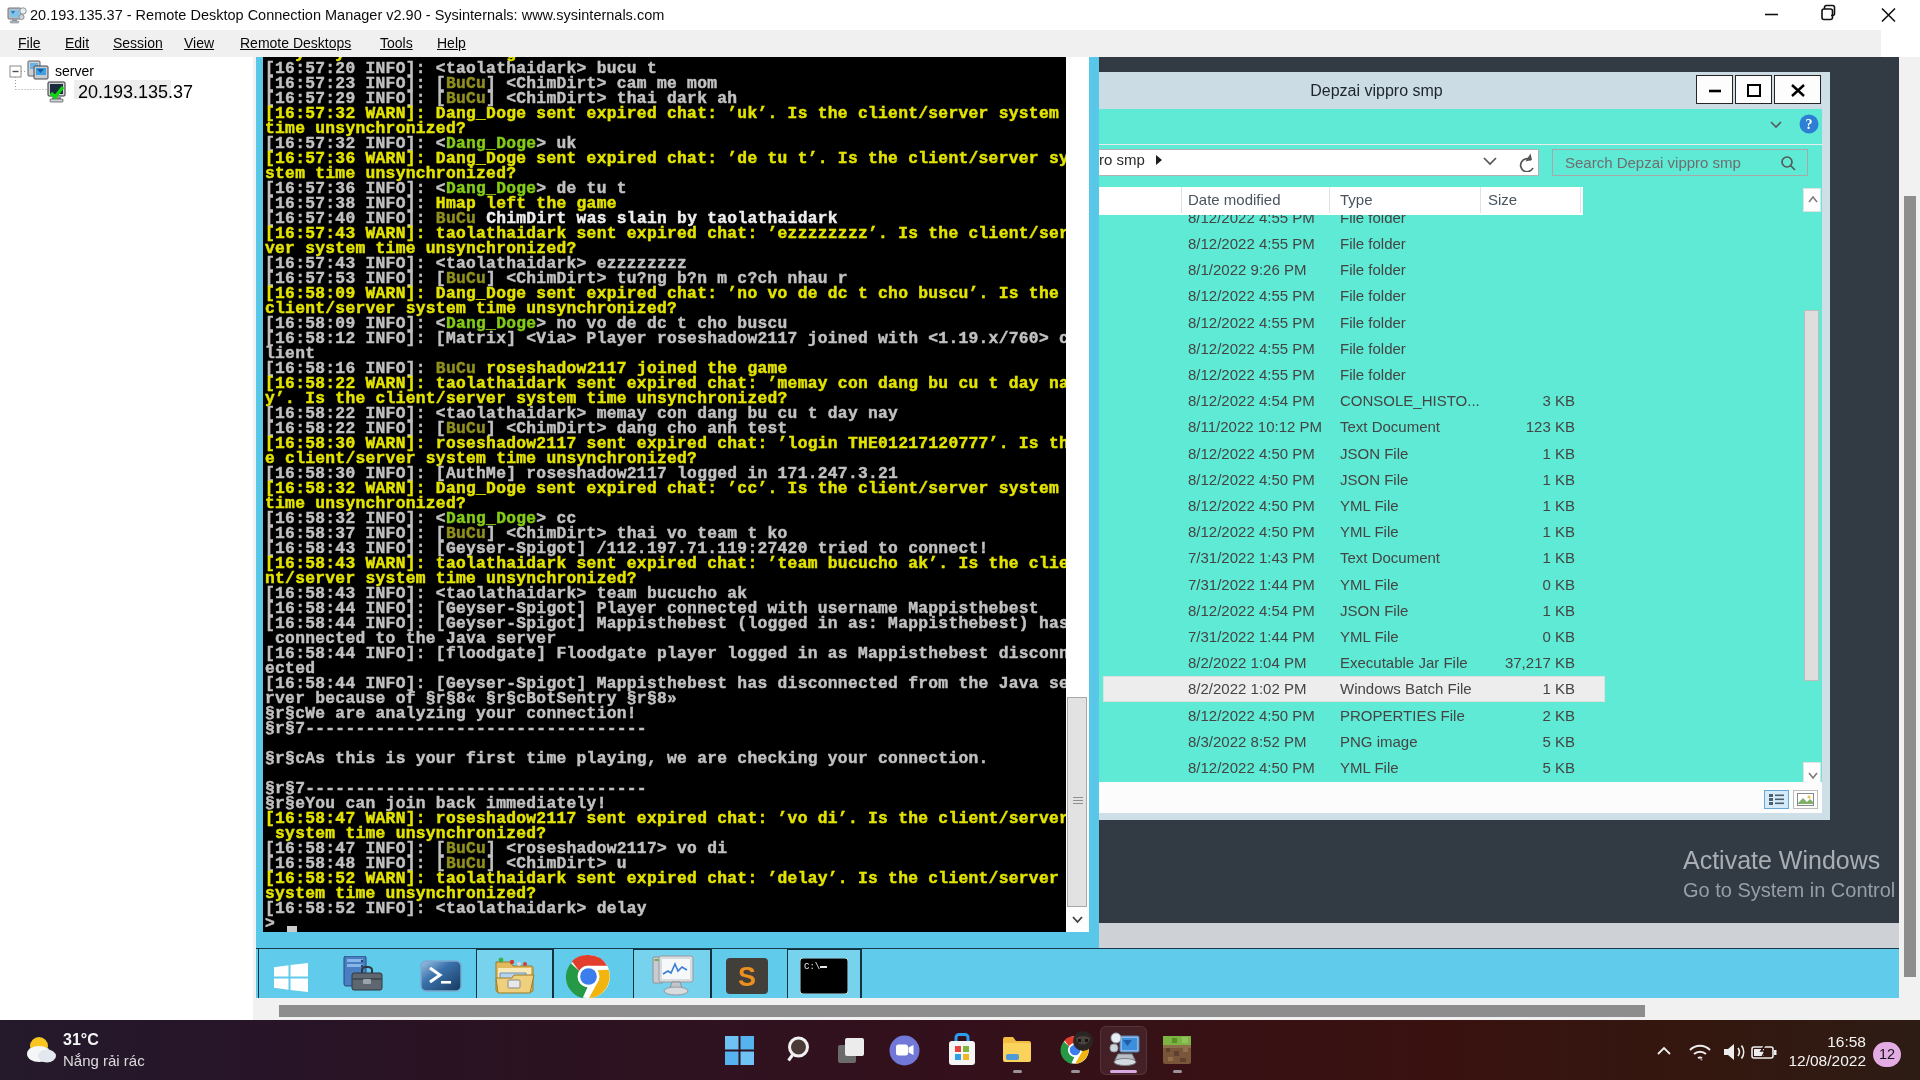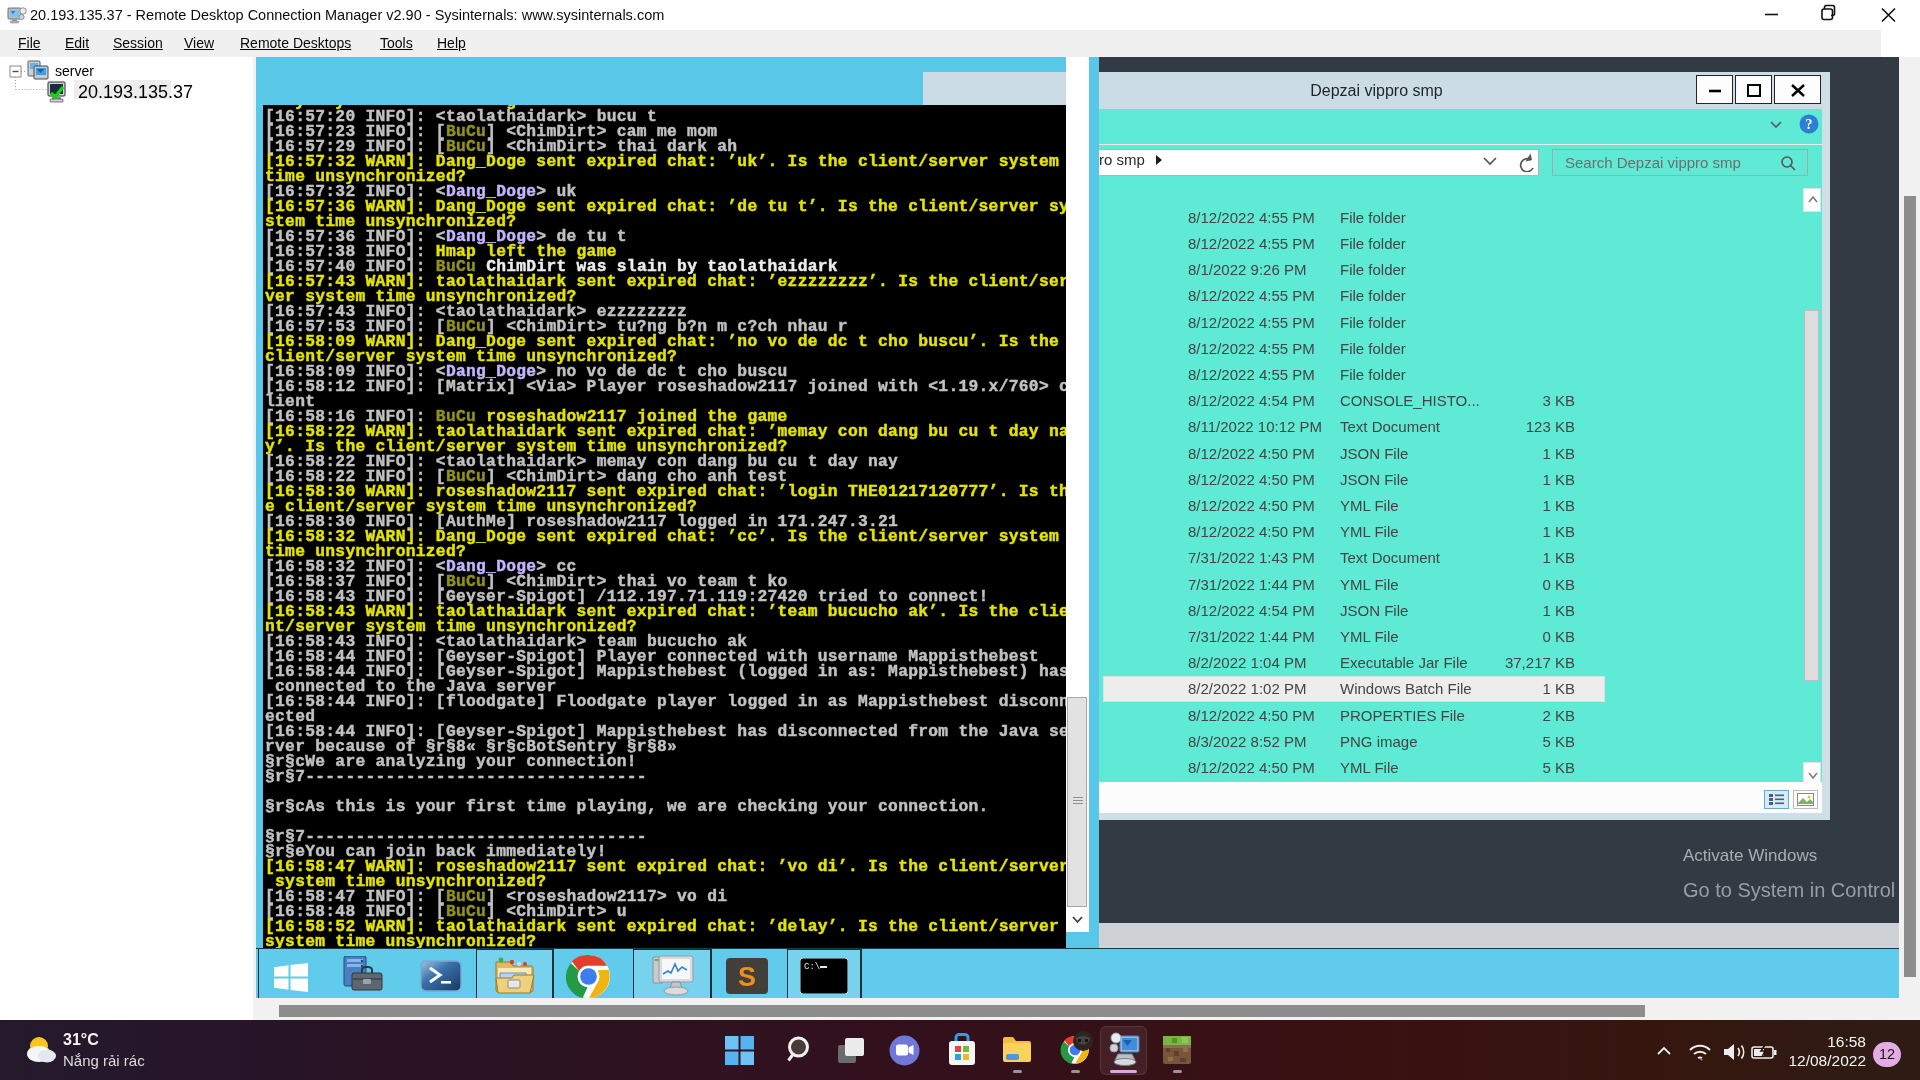--- a/index.html
+++ b/index.html
@@ -10,25 +10,25 @@
   #titlebar { left:0; top:0; width:1920px; height:30px; background:#ffffff; }
   #titletext { left:30px; top:7px; font-size:14.5px; color:#0c0c0c; }
   #menubar { left:0; top:30px; width:1881px; height:27px; background:#f0f0f0; }
   #menubar span { position:absolute; top:5px; font-size:14px; color:#070707;text-decoration:underline; }
   #treepanel { left:0; top:57px; width:253px; height:963px; background:#ffffff; }
   
   #rdp { left:253px; top:57px; width:1646px; height:941px; background:#59c7e8; overflow:hidden; }
   #chromewin { z-index:0; left:846px; top:0; width:800px; height:866px; background:#323a44; }
   #graystrip { left:846px; top:866px; width:800px; height:25px; background:#ced2d7; }
   #rtaskbar { z-index:3; left:0; top:891px; width:1646px; height:50px; background:#60cbeb; border-top:1px solid #173948; }
-  #console { z-index:2; left:10px; top:0; width:803px; height:875px; background:#000; overflow:hidden;margin-top:48px; }
+  #console { z-index:2; left:10px; top:0; width:803px; height:875px; background:#000; overflow:hidden; }
   #context { position:absolute; left:2px; top:-11px; font-family:"Liberation Mono", monospace;
      font-weight:bold; font-size:16.3px; letter-spacing:0.28px; white-space:pre; color:#c1c1c1; -webkit-text-stroke:0.45px; }
   #context div { height:15px; line-height:15px; }
-  .y { color:#e3e300; } .o { color:#90901e; } .r { color:#c4b5fd; } .w { color:#ededed; }
+  .y { color:#e3e300; } .o { color:#90901e; } .r { color:#84cc16; } .w { color:#ededed; }
   #cscroll { z-index:2; left:813px; top:0; width:23px; height:875px; background:#ffffff; }
   #cthumb { left:1px; top:640px; width:20px; height:210px; background:#e2e2e2; border:1px solid #a8a8a8;
      background-image:radial-gradient(#d0d0d0 22%, transparent 23%); background-size:4px 4px; }
   #cdown { left:1px; top:850px; width:21px; height:25px; background:#fdfdfd; }
   
   #explorer { z-index:1; left:670px; top:15px; width:907px; height:748px; background:#5eead4; }
   #extitle { left:0; top:0; width:907px; height:37px; background:#ccdce5;
      text-align:center; line-height:38px; font-size:16px; color:#1d242b; }
   .capbtn { top:3px; width:37px; height:29px; background:#fdfdfd; border:1.5px solid #252525; }
   #exaddr { left:10px; top:77px; width:606px; height:27px; background:#fff; border:1px solid #b2b2b2; }
@@ -109,21 +109,21 @@
     </g>
   </svg>
   <span class="abs" style="left:55px;top:6px;font-size:14px;color:#000">server</span>
   <div class="abs" style="left:74px;top:23px;width:97px;height:19px;background:#ededed"></div>
   <span class="abs" style="left:78px;top:25px;font-size:18px;color:#000">20.193.135.37</span>
 </div>
 
 <div class="abs" id="rdp">
   <div class="abs" style="left:0;top:0;width:3px;height:941px;background:#f0f3f5;z-index:4"></div>
   <div class="abs" id="chromewin"></div>
-  <div class="abs" style="left:1430px;top:789px;font-size:17px;color:#a9aeb4;white-space:nowrap">Activate Windows</div>
+  <div class="abs" style="left:1430px;top:789px;font-size:25px;color:#a9aeb4;white-space:nowrap">Activate Windows</div>
   <div class="abs" style="left:1430px;top:822px;font-size:20px;color:#989ea5;white-space:nowrap">Go to System in Control Panel to activ</div>
   <div class="abs" id="graystrip"></div>
   <div class="abs" id="explorer">
     <div class="abs" id="extitle">Depzai vippro smp</div>
     <div class="abs" style="left:899px;top:0;width:8px;height:748px;background:#cfdfe7"></div>
     <div class="abs" style="left:0;top:741px;width:907px;height:7px;background:#cfdfe7"></div>
     <div class="abs capbtn" style="left:773px"><svg width="36" height="30">
           <line x1="12" y1="15" x2="24" y2="15" stroke="#000" stroke-width="2.6"></line>
         </svg></div>
     <div class="abs capbtn" style="left:812px"><svg width="36" height="30">
@@ -146,20 +146,29 @@
     <svg class="abs" style="left:558px;top:80px" width="80" height="20">
       <path d="M3 6 l6 6 l6 -6" fill="none" stroke="#555" stroke-width="1.7"></path>
       <path d="M52 16 a 6.5 6.5 0 1 1 -2 -8" fill="none" stroke="#555" stroke-width="1.7"></path>
       <path d="M49.5 1.5 l1.5 6.5 l-6.5 1.5 z" fill="#555"></path>
     </svg>
     <div class="abs" id="exsearch"><span style="color:#6e6e6e">Search Depzai vippro smp</span>
       <svg class="abs" style="right:10px;top:5px" width="17" height="17">
         <circle cx="7" cy="7" r="5" fill="none" stroke="#555" stroke-width="1.6"></circle>
         <line x1="10.5" y1="10.5" x2="15" y2="15" stroke="#555" stroke-width="1.6"></line>
       </svg>
+    </div>
+    <div class="abs" id="exheader">
+      <span class="abs" style="left:265px">Date modified</span>
+      <span class="abs" style="left:417px">Type</span>
+      <span class="abs" style="left:565px">Size</span>
+      <div class="hsep" style="left:258px"></div>
+      <div class="hsep" style="left:406px"></div>
+      <div class="hsep" style="left:557px"></div>
+      <div class="hsep" style="left:657px"></div>
     </div>
     <div class="abs" id="exrows">
       <div class="abs" style="left:180px;top:604px;width:502px;height:26px;background:#ededed;border:1px solid #e0e0e0"></div>
       <div class="row abs" style="left:0;top:137.8px;width:913px;height:15px">
           <span style="left:265px">8/12/2022 4:55 PM</span>
           <span style="left:417px">File folder</span>
         </div>
       <div class="row abs" style="left:0;top:164.0px;width:913px;height:15px">
           <span style="left:265px">8/12/2022 4:55 PM</span>
           <span style="left:417px">File folder</span>

